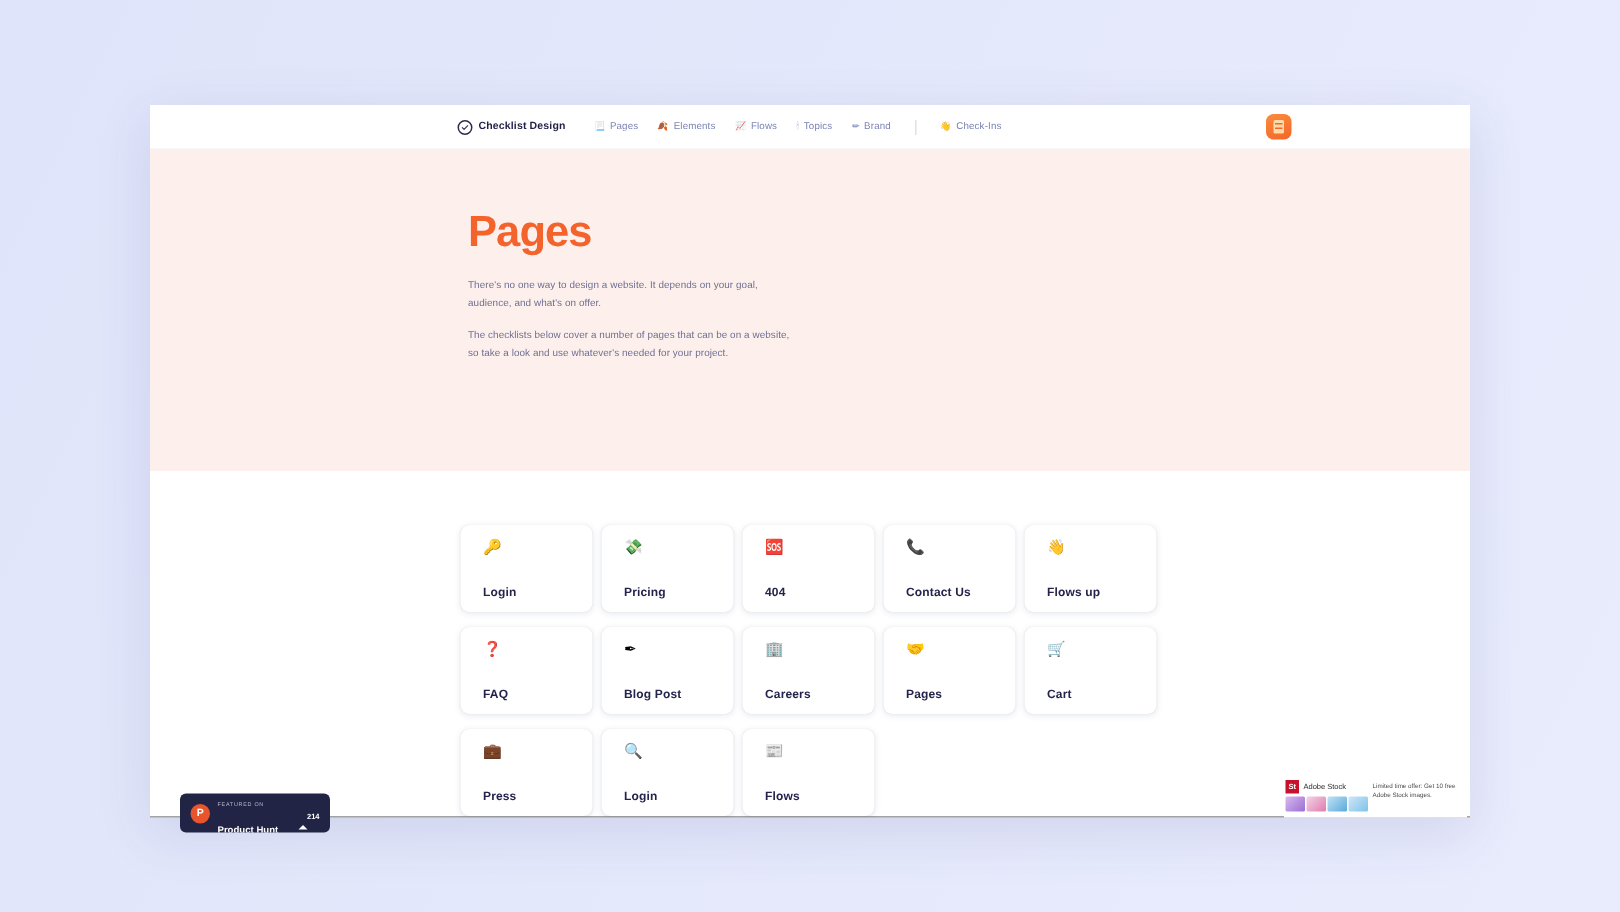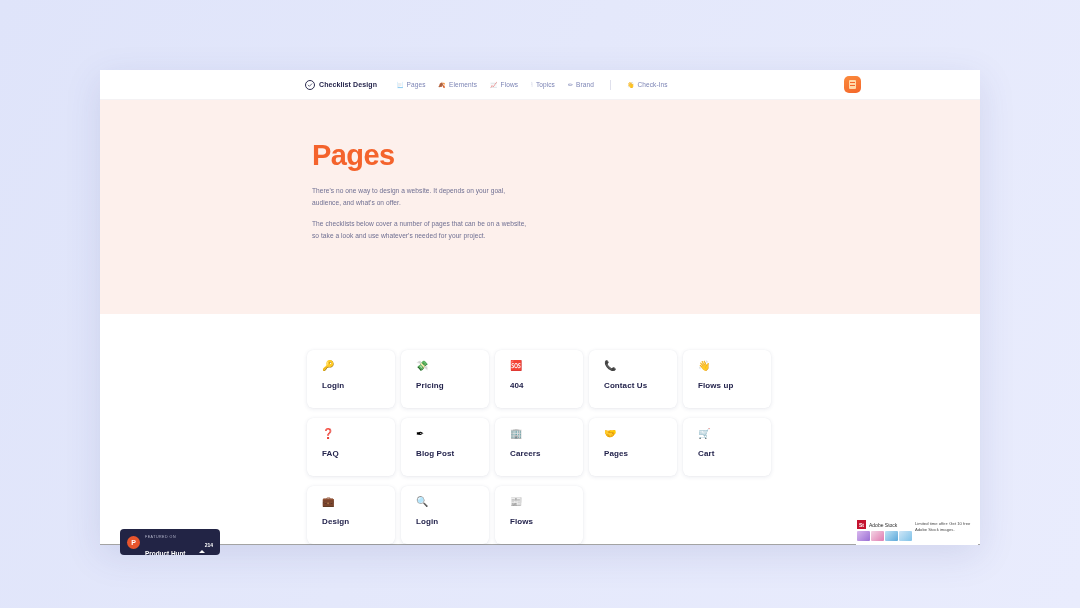--- a/index.html
+++ b/index.html
@@ -170,21 +170,21 @@
   }
 
   .card-icon {
     font-size: 10px;
     line-height: 1;
     height: 11px;
     display: block;
   }
 
   .card-label {
-    margin-top: 9px;
+    margin-top: 18px;
     font-size: 8px;
     font-weight: bold;
     color: #23234c;
     letter-spacing: 0.1px;
     white-space: nowrap;
   }
 
   
   .ph-badge {
     position: absolute;
@@ -394,21 +394,21 @@
         <div class="card-label">Pages</div>
       </div>
 
       <div class="card">
         <span class="card-icon">🛒</span>
         <div class="card-label">Cart</div>
       </div>
 
       <div class="card">
         <span class="card-icon">💼</span>
-        <div class="card-label">Design</div>
+        <div class="card-label">Press</div>
       </div>
 
       <div class="card">
         <span class="card-icon">🔍</span>
         <div class="card-label">Login</div>
       </div>
 
       <div class="card">
         <span class="card-icon">📰</span>
         <div class="card-label">Flows</div>

